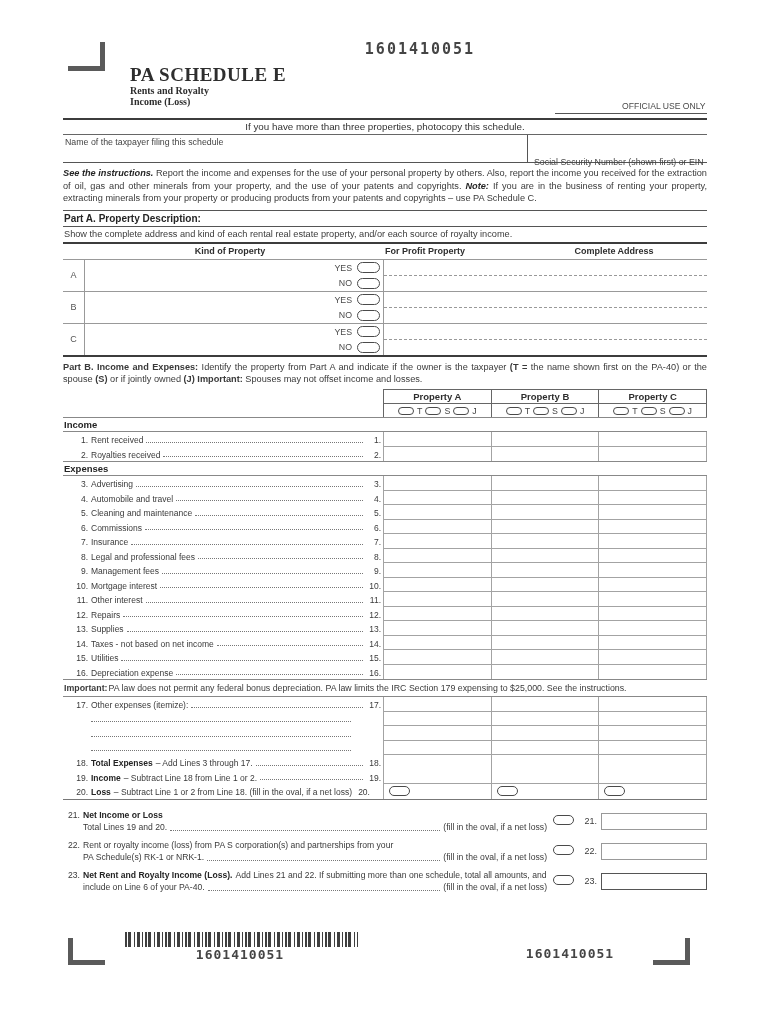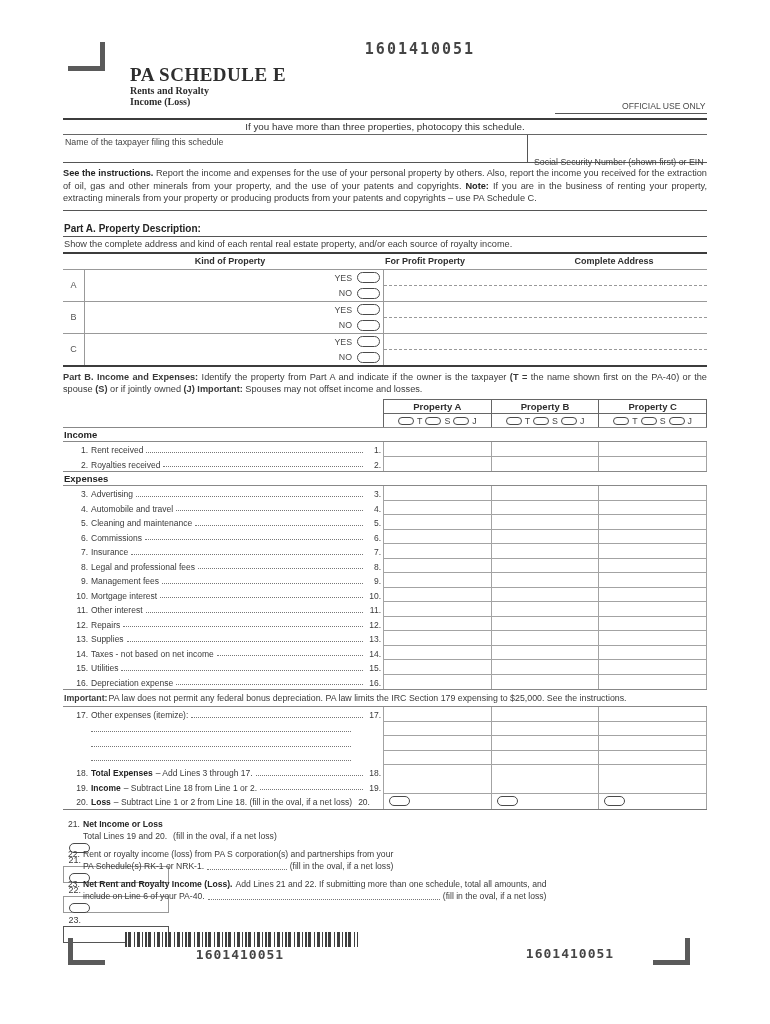--- a/index.html
+++ b/index.html
@@ -27,24 +27,24 @@
   .official-line{position:absolute;left:555px;top:113px;width:152px;border-bottom:1.5px solid #555;}
 
   .photocopy{border-top:2px solid #3c3c3c;border-bottom:1px solid #666;height:14px;line-height:14px;
              text-align:center;font-size:9.8px;color:#333;}
 
   .namerow{display:flex;height:27px;border-bottom:1px solid #555;font-size:8.8px;color:#444;}
   .nr-left{width:465px;box-sizing:border-box;border-right:1px solid #555;padding:2px 0 0 2px;}
   .nr-right{flex:1;padding:2px 0 0 6px;margin-top:20px;}
 
   .instr{font-size:9.2px;line-height:12.6px;text-align:justify;padding:4px 0 5px 0;color:#3a3a3a;}
-  b,.bold{color:#252525;}
+  b,.bold{color:#252525;font-style:italic;}
 
   .sec-title{border-top:1px solid #555;border-bottom:1px solid #555;font-weight:bold;font-size:10px;
-             color:#252525;padding:12px 0 2px 1px;}
+             color:#252525;padding:2px 0 2px 1px;}
   .pa-desc{font-size:9.2px;padding:2px 0 3px 1px;}
 
   
   .pa-table{border-top:2px solid #3c3c3c;border-bottom:2px solid #3c3c3c;}
   .pa-head{display:flex;height:15px;border-bottom:1px solid #999;font-weight:bold;font-size:9px;color:#2e2e2e;align-items:center;gap:46px;}
   .pa-h1{width:22px;} .pa-h2{width:198px;text-align:center;} .pa-h3{width:100px;text-align:center;} .pa-h4{flex:1;text-align:center;}
   .parow{display:flex;height:31px;border-bottom:1px solid #999;}
   .parow:last-child{border-bottom:none;}
   .pa-letter{width:22px;box-sizing:border-box;border-right:1px solid #999;display:flex;align-items:center;justify-content:center;font-size:9px;color:#555;}
   .pa-kind{width:198px;}
@@ -81,21 +81,21 @@
   .sect-label{font-weight:bold;font-size:9.5px;color:#252525;padding-left:1px;}
   .note-text{padding-left:1px;}
   .pcells{width:324px;display:flex;}
   .cell{flex:1;box-sizing:border-box;border-left:1px solid #a3a3a3;border-bottom:1px solid #a3a3a3;}
   .cell:last-child{border-right:1px solid #a3a3a3;}
   .pcells.nb .cell{border-bottom:none;}
   .cell .oval{margin:2px 0 0 5px;}
 
   
   .totals{margin-top:8px;}
-  .tot-row{display:flex;align-items:flex-start;height:27px;padding-bottom:3px;flex-direction:column;}
+  .tot-row{display:flex;align-items:center;height:27px;padding-bottom:3px;}
   .tot-text{flex:1;font-size:8.6px;line-height:12.4px;}
   .tl1,.tl2{display:flex;column-gap:3px;align-items:flex-end;}
   .tnum{width:17px;text-align:right;flex-shrink:0;}
   .tind{width:17px;flex-shrink:0;}
   .tot-oval{margin:0 5px 2px 6px;flex-shrink:0;}
   .tot-rnum{font-size:9px;width:18px;text-align:right;margin:0 4px 1px 0;flex-shrink:0;}
   .tot-box{width:106px;height:17px;box-sizing:border-box;border:1px solid #999;background:#fff;flex-shrink:0;}
   .tot-box.dark{border:1.5px solid #555;}
 
   

